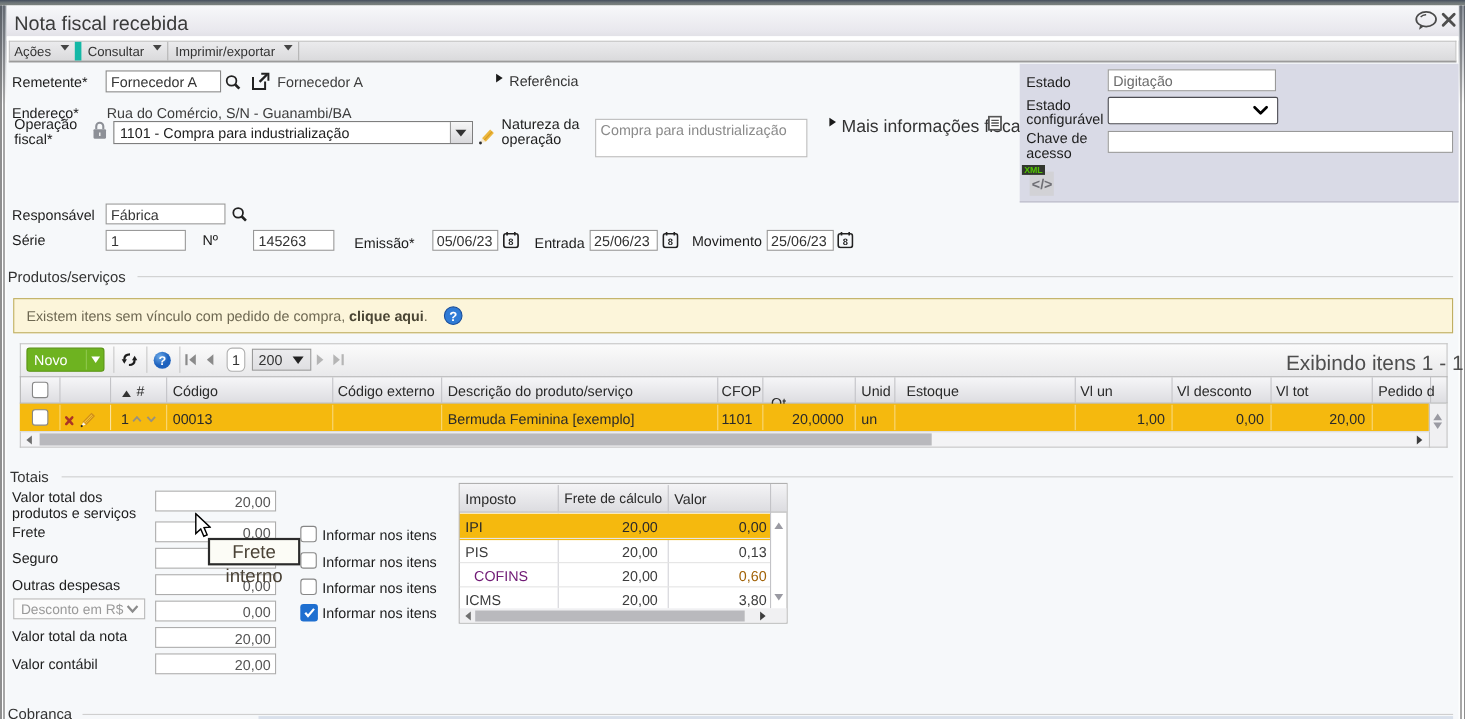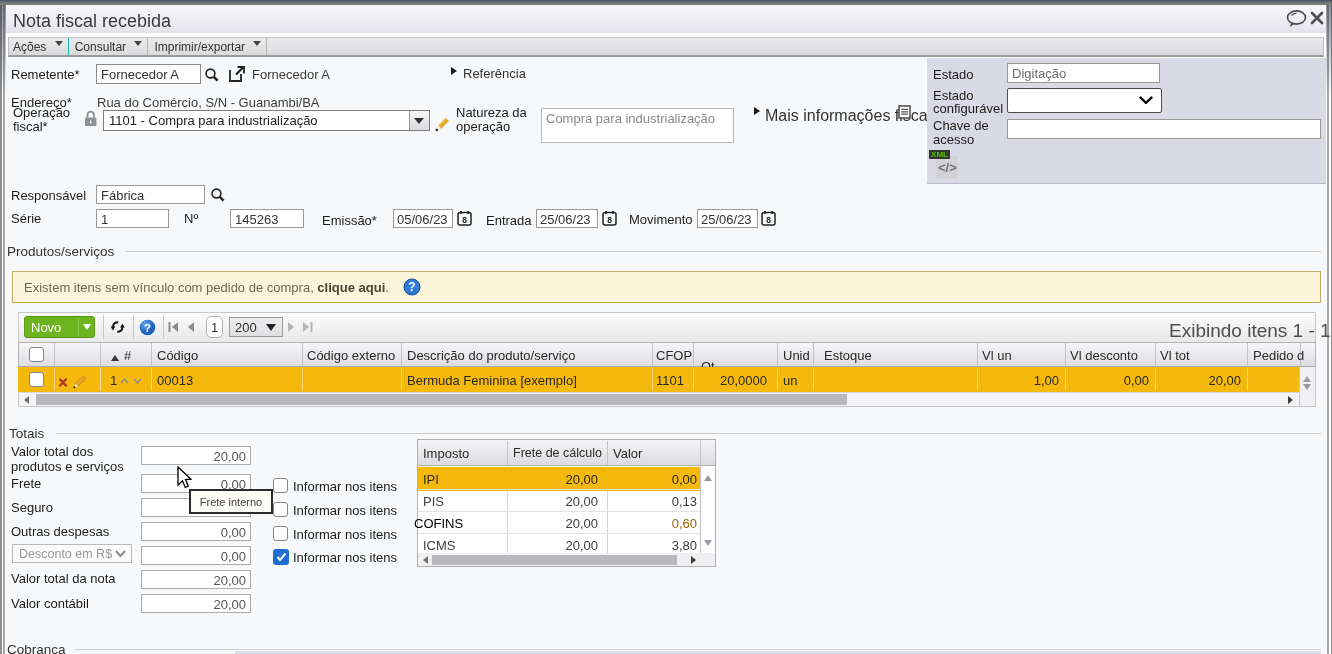--- a/index.html
+++ b/index.html
@@ -28,21 +28,21 @@
  <ellipse cx="10.5" cy="7.5" rx="9" ry="6.6" fill="none" stroke="#4a4a4a" stroke-width="1.6"></ellipse>
  <path d="M5 13 L4 17 L9 13.6" fill="#4a4a4a"></path>
  <path d="M5.5 5.5 Q7.5 3.2 10.5 3.4" fill="none" stroke="#4a4a4a" stroke-width="1.2"></path>
 </svg>
 <svg class="ab" style="left:1310px;top:11px" width="14" height="14" viewBox="0 0 14 14">
  <path d="M2 2 L12 12 M12 2 L2 12" stroke="#4e4e4e" stroke-width="2.6" stroke-linecap="round"></path>
 </svg>
 
 <div class="ab" style="left:8px;top:37px;width:1316px;height:20px;background:linear-gradient(#ebebed,#dadadc);border:1px solid #c0c0c0;border-bottom:2px solid #9b9b9b"></div>
 <div class="ab" style="left:9px;top:38px;height:17px;display:flex;font-size:12px;color:#333">
- <div style="padding:2px 5px 0 4px;border-right:1px solid #14b8a6">Ações <span style="display:inline-block;width:0;height:0;border:4px solid transparent;border-top:5px solid #444;margin-left:5px;vertical-align:1px"></span></div>
+ <div style="padding:2px 5px 0 4px;border-right:6px solid #14b8a6">Ações <span style="display:inline-block;width:0;height:0;border:4px solid transparent;border-top:5px solid #444;margin-left:5px;vertical-align:1px"></span></div>
  <div style="padding:2px 5px 0 6px;border-right:1px solid #b3b3b3">Consultar <span style="display:inline-block;width:0;height:0;border:4px solid transparent;border-top:5px solid #444;margin-left:5px;vertical-align:1px"></span></div>
  <div style="padding:2px 5px 0 6px;border-right:1px solid #b3b3b3">Imprimir/exportar <span style="display:inline-block;width:0;height:0;border:4px solid transparent;border-top:5px solid #444;margin-left:5px;vertical-align:1px"></span></div>
 </div>
 
 <div class="ab" style="left:6px;top:57px;width:1320px;height:597px;background:#f6f8fa"></div>
 
 <div class="lb" style="left:11px;top:67px">Remetente*</div>
 <div class="inp" style="left:96px;top:64px;width:105px;height:20px;border-color:#8a8a8a;color:#333"><span>Fornecedor A</span></div>
 <svg class="ab" style="left:204px;top:67px" width="16" height="16" viewBox="0 0 16 16">
  <circle cx="6.5" cy="6.5" r="4.4" fill="none" stroke="#222" stroke-width="1.6"></circle>
@@ -297,41 +297,41 @@
   </svg>
 <div class="lb" style="left:293px;top:550px;font-size:13px">Informar nos itens</div>
 <div class="lb" style="left:11px;top:571px">Valor total da nota</div>
 <div class="inp" style="left:141px;top:570px;width:110px;height:19px;border-color:#adadad;text-align:right"><span>20,00</span></div>
 <div class="lb" style="left:11px;top:596px">Valor contábil</div>
 <div class="inp" style="left:141px;top:594px;width:110px;height:19px;border-color:#adadad;text-align:right"><span>20,00</span></div>
 
 <svg class="ab" style="left:176px;top:466px" width="16" height="24" viewBox="0 0 16 24">
  <path d="M2 1 L2 19 L6.5 14.8 L9.3 21.5 L12.3 20.2 L9.5 13.6 L15 13.2 Z" fill="#fff" stroke="#000" stroke-width="1.3"></path>
 </svg>
-<div class="ab" style="left:189px;top:489px;width:84px;height:25px;background:#fcfcf6;border:2px solid #2b2b2b;font-size:11px;color:#4a4236;text-align:center;line-height:22px">Frete interno</div>
+<div class="ab" style="left:189px;top:489px;width:84px;height:25px;background:#fcfcf6;border:2px solid #2b2b2b;font-size:17px;color:#4a4236;text-align:center;line-height:22px">Frete interno</div>
 
 <div class="ab" style="left:417px;top:439px;width:299px;height:128px;border:1px solid #b0b0b0;background:#fff"></div>
 <div class="ab" style="left:418px;top:440px;width:297px;height:26px;background:linear-gradient(#f4f4f6,#dcdce0);border-bottom:1px solid #b0b0b0"></div>
 <div class="vline" style="left:507px;top:441px;height:24px"></div>
 <div class="vline" style="left:507px;top:467px;height:86px;background:rgba(160,160,170,0.45)"></div>
 <div class="vline" style="left:607px;top:441px;height:24px"></div>
 <div class="vline" style="left:607px;top:467px;height:86px;background:rgba(160,160,170,0.45)"></div>
 <div class="vline" style="left:700px;top:440px;height:113px"></div>
 <div class="gridtxt" style="left:423px;top:446px">Imposto</div>
 <div class="gridtxt" style="left:513px;top:446px;font-size:12.5px">Frete de cálculo</div>
 <div class="gridtxt" style="left:613px;top:446px">Valor</div>
 <div class="ab" style="left:418px;top:467px;width:282px;height:24px;background:#f5b90e"></div>
 <div class="gridtxt" style="left:423px;top:472px">IPI</div>
 <div class="gridtxt" style="left:598px;top:472px;transform:translateX(-100%)">20,00</div>
 <div class="gridtxt" style="left:697px;top:472px;transform:translateX(-100%)">0,00</div>
 <div class="gridtxt" style="left:423px;top:494px;color:#3c3c3c">PIS</div>
 <div class="gridtxt" style="left:598px;top:494px;transform:translateX(-100%);color:#3c3c3c">20,00</div>
 <div class="gridtxt" style="left:697px;top:494px;transform:translateX(-100%);color:#3c3c3c">0,13</div>
 <div class="ab" style="left:418px;top:489px;width:282px;height:1px;background:#e4e4e4"></div>
-<div class="gridtxt" style="left:414px;top:516px;color:#000000">COFINS</div>
+<div class="gridtxt" style="left:431px;top:516px;color:#701a75">COFINS</div>
 <div class="gridtxt" style="left:598px;top:516px;transform:translateX(-100%);color:#3c3c3c">20,00</div>
 <div class="gridtxt" style="left:697px;top:516px;transform:translateX(-100%);color:#a16207">0,60</div>
 <div class="ab" style="left:418px;top:511px;width:282px;height:1px;background:#e4e4e4"></div>
 <div class="gridtxt" style="left:423px;top:538px;color:#3c3c3c">ICMS</div>
 <div class="gridtxt" style="left:598px;top:538px;transform:translateX(-100%);color:#3c3c3c">20,00</div>
 <div class="gridtxt" style="left:697px;top:538px;transform:translateX(-100%);color:#3c3c3c">3,80</div>
 <div class="ab" style="left:418px;top:533px;width:282px;height:1px;background:#e4e4e4"></div>
 <span class="ab" style="left:704px;top:471px;width:0;height:0;border:4.5px solid transparent;border-bottom:6px solid #9a9aa2"></span>
 <span class="ab" style="left:704px;top:540px;width:0;height:0;border:4.5px solid transparent;border-top:6px solid #9a9aa2"></span>
 <div class="ab" style="left:418px;top:553px;width:297px;height:13px;background:#f0f0f2"></div>

